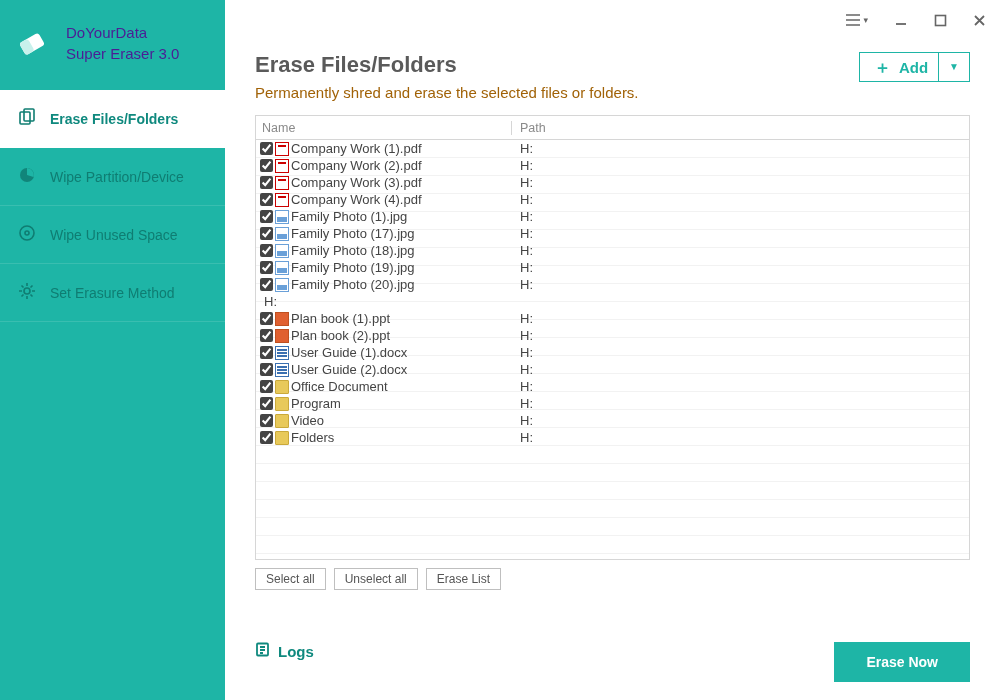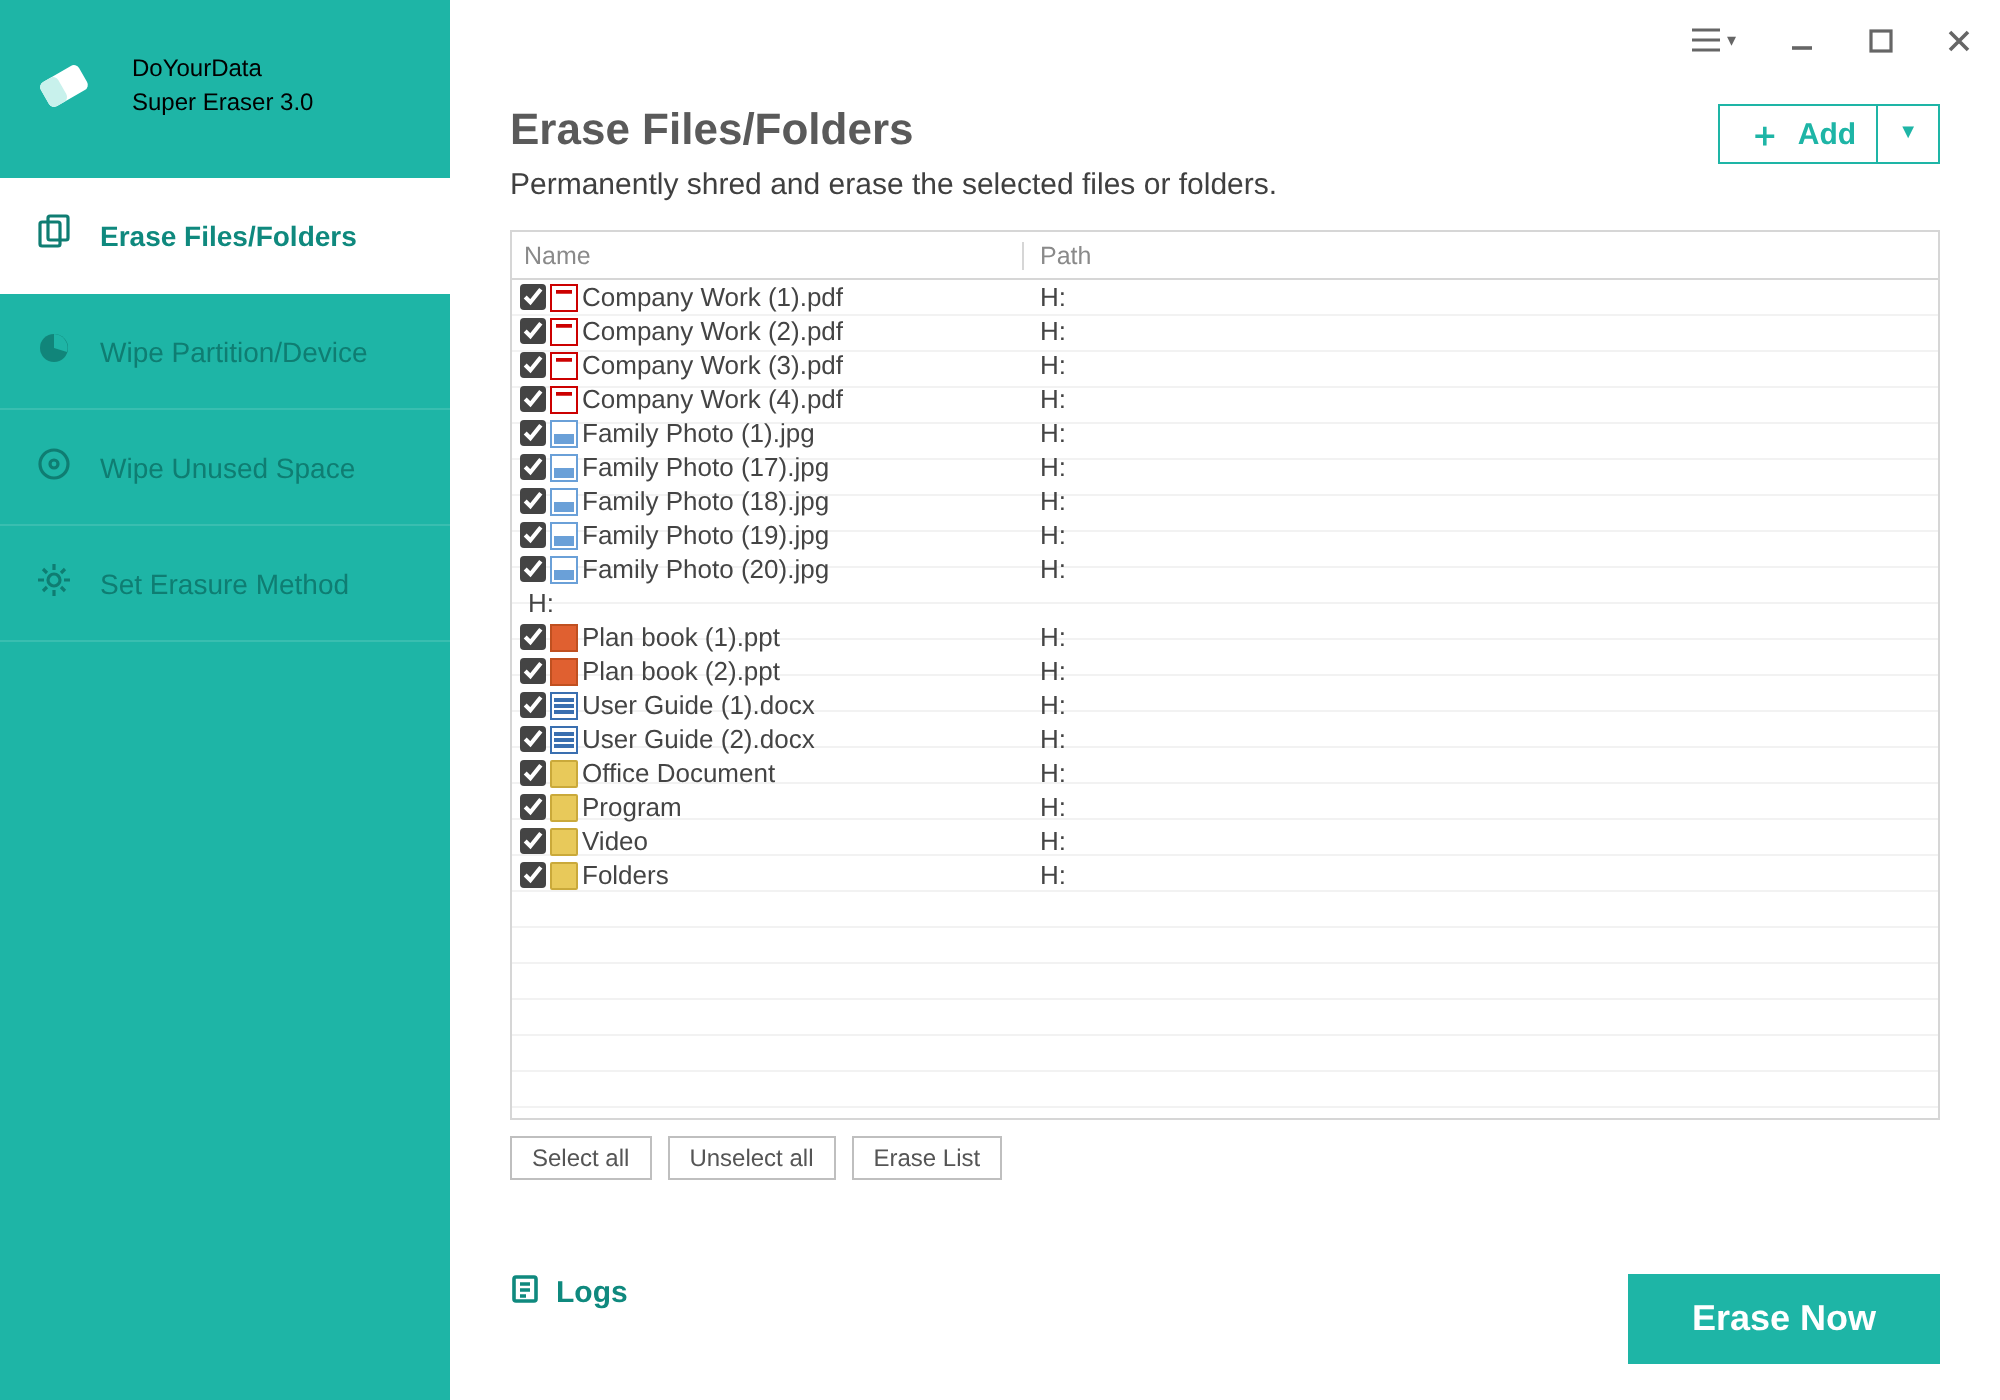--- a/index.html
+++ b/index.html
@@ -17,21 +17,21 @@
     width: 225px; height: 100%;
     background: #1eb5a6;
     display: flex; flex-direction: column;
     color: #cfeeea;
   }
   .brand {
     display: flex; align-items: center; gap: 12px;
     padding: 22px 18px 26px 18px;
   }
   .brand-icon { flex: 0 0 auto; }
-  .brand-text { font-size: 12px; line-height: 1.4; color: #000000; }
+  .brand-text { font-size: 15px; line-height: 1.4; color: #4c1d95; }
   .nav { display: flex; flex-direction: column; }
   .nav-item {
     display: flex; align-items: center; gap: 14px;
     height: 58px; padding: 0 18px;
     font-size: 14px; cursor: pointer;
     border-bottom: 1px solid rgba(255,255,255,0.12);
     color: #0f7d72;
   }
   .nav-item .icon-slot { color: #0f7d72; }
   .nav-item.active { background: #fff; color: #0f897e; font-weight: 600; }
@@ -40,21 +40,21 @@
   .main { flex: 1; display: flex; flex-direction: column; position: relative; }
   .titlebar {
     display: flex; justify-content: flex-end; align-items: center;
     height: 40px; padding: 0 10px; gap: 18px;
     color: #666;
   }
   .titlebar .win-btn { cursor: pointer; padding: 4px; display:flex; align-items:center; }
   .content { flex: 1; padding: 0 30px 0 30px; display: flex; flex-direction: column; }
   .header-row { display: flex; justify-content: space-between; align-items: flex-start; margin-top: 12px; }
   .page-title { font-size: 22px; font-weight: 600; color: #5a5a5a; }
-  .page-sub { font-size: 15px; color: #404040; margin-top: 6px; margin-bottom: 14px; }
+  .page-sub { font-size: 15px; color: #a16207; margin-top: 6px; margin-bottom: 14px; }
   .add-btn {
     display: flex; align-items: center;
     height: 30px; border: 1.5px solid #1eb5a6;
     color: #1eb5a6; font-size: 15px; font-weight: 600; cursor: pointer;
     background:#fff;
   }
   .add-btn .plus { padding: 0 8px 0 14px; font-size: 17px; }
   .add-btn .lbl { padding-right: 10px; }
   .add-btn .caret { border-left: 1.5px solid #1eb5a6; padding: 0 10px; font-size: 10px; color:#1eb5a6; line-height:28px;}
   .list-box {
@@ -87,21 +87,21 @@
   .ficon.jpg { border-color:#6aa0d8; }
   .ficon.jpg::after{content:"";position:absolute;left:1px;right:1px;bottom:1px;height:5px;background:#6aa0d8;}
   .ficon.ppt { border-color:#c05020; background:#e06030;}
   .ficon.doc { border-color:#3a6fb0; }
   .ficon.doc::before{content:"";position:absolute;left:1px;right:1px;top:2px;height:2px;background:#3a6fb0;box-shadow:0 3px 0 #3a6fb0,0 6px 0 #3a6fb0;}
   .ficon.folder { background:#e8c95a; border-color:#caa93a; border-radius:1px;}
   .action-row { display:flex; gap:8px; margin-top:8px; }
   .small-btn { border:1px solid #bfbfbf; background:#fff; font-size:12px; padding:3px 10px; cursor:pointer; color:#555;}
   .footer { display:flex; justify-content:space-between; align-items:flex-start; padding:16px 30px 18px 30px;}
   .logs { display:flex; align-items:center; gap:8px; color:#0f897e; font-weight:600; cursor:pointer; font-size:15px;}
-  .erase-btn { background:#1eb5a6; color:#fff; font-size:18px; font-weight:600; border:none; padding:12px 32px; cursor:pointer;}
+  .erase-btn { background:#1eb5a6; color:#fff; font-size:14px; font-weight:600; border:none; padding:12px 32px; cursor:pointer;}
 </style>
 </head>
 <body>
 
 <div class="app">
 
   <aside class="sidebar">
     <div class="brand">
       <span class="brand-icon">
         <svg width="36" height="36" viewBox="0 0 36 36">

